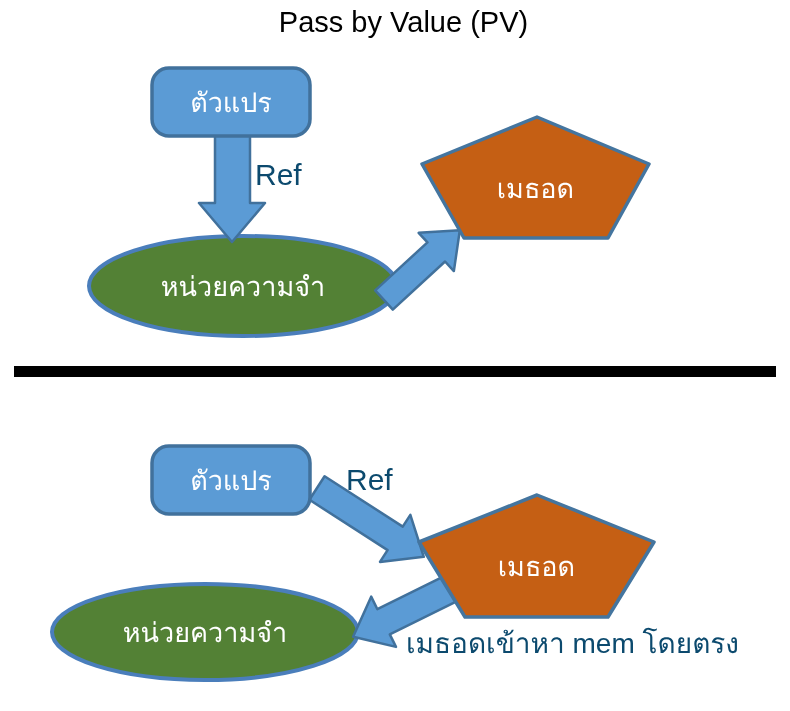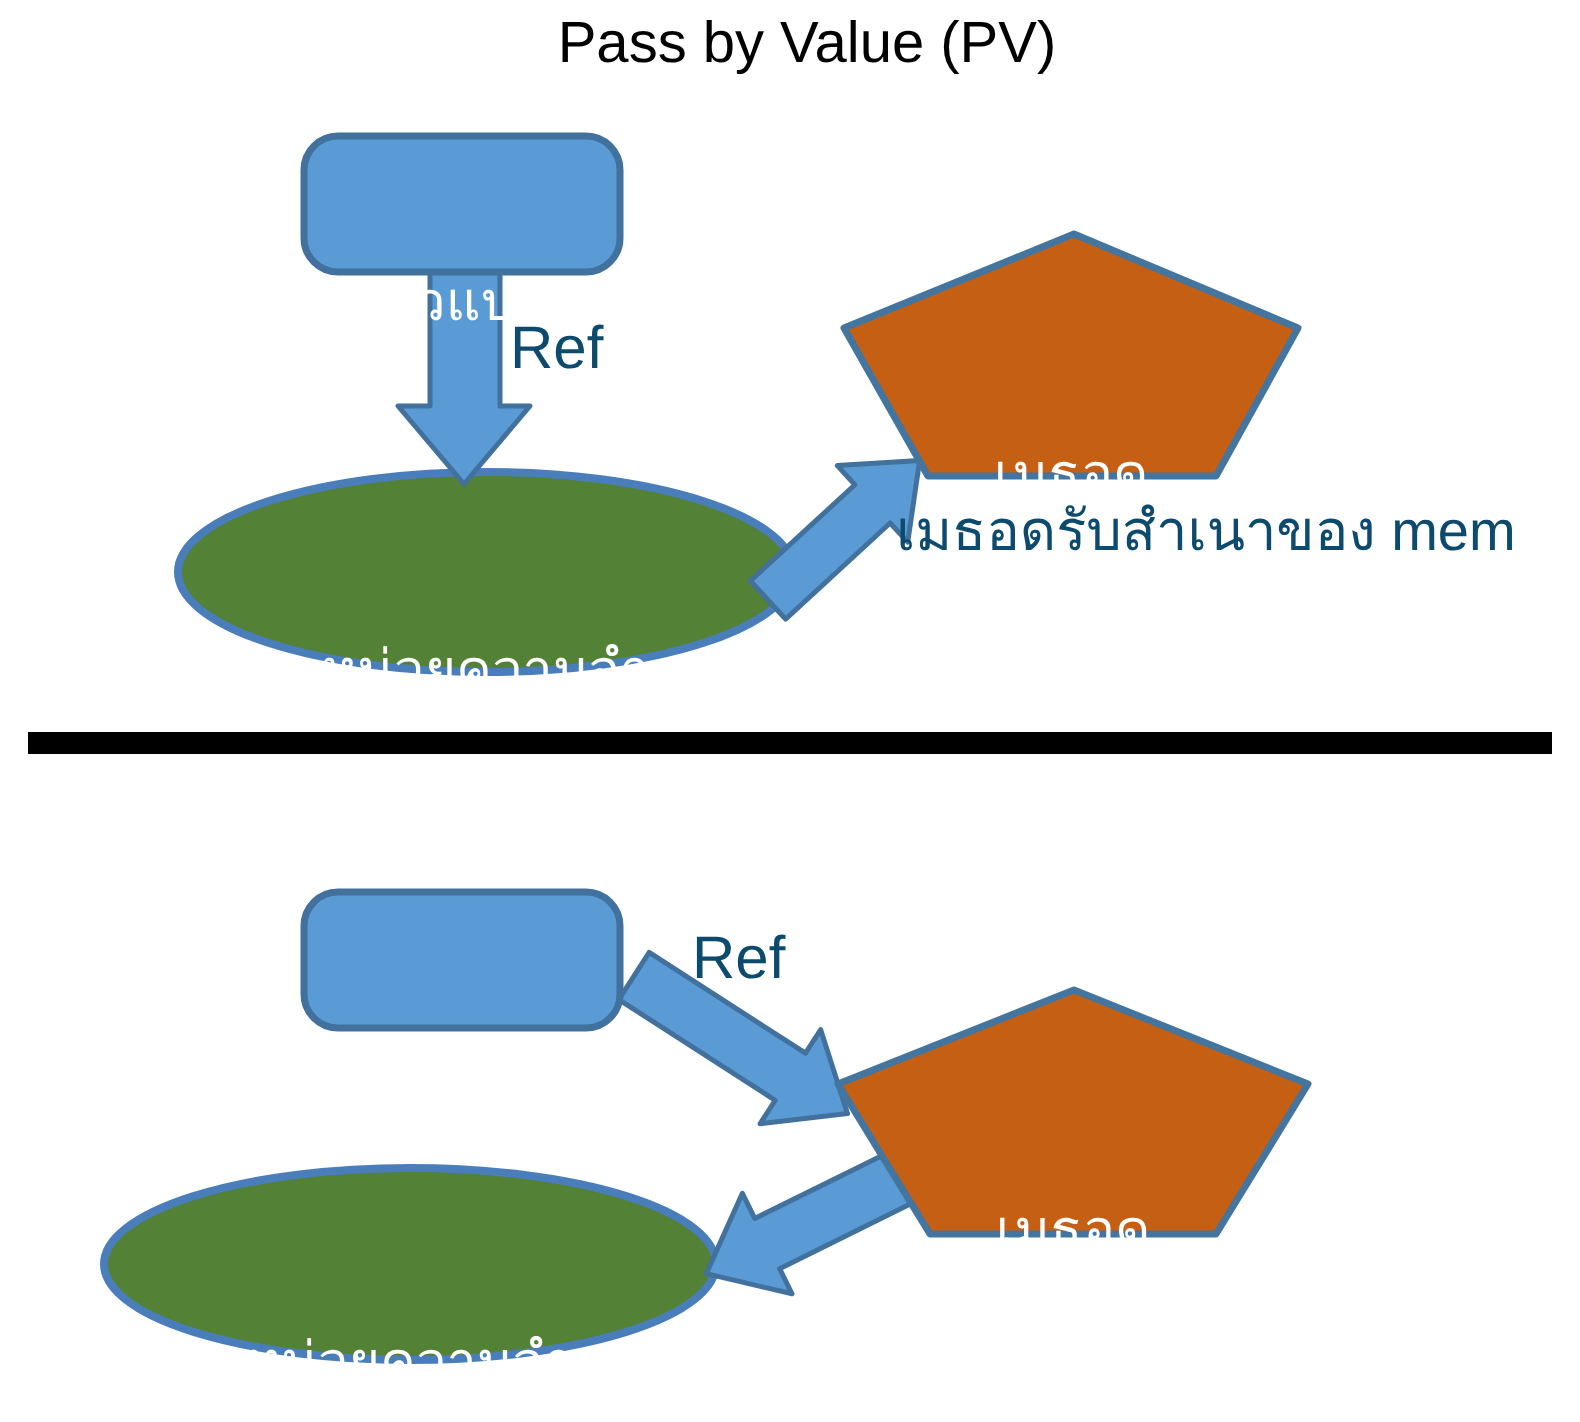--- a/index.html
+++ b/index.html
@@ -27,21 +27,20 @@
     color: #000000;
   }
   .shape-text {
     position: absolute;
     display: flex;
     align-items: center;
     justify-content: center;
     color: #ffffff;
     font-size: 27px;
     text-align: center;
-    margin-top: 48px;
   }
   .ref { font-size: 30px; }
   .caption { font-size: 28px; }
   .mem-note {
     font-size: 31px;
     text-decoration: underline wavy #3b3be0;
     text-decoration-thickness: 1.5px;
     text-underline-offset: 5px;
   }
   .divider {
@@ -91,27 +90,27 @@
 
   <div class="shape-text" style="left:152px; top:68px; width:158px; height:68px;">ตัวแปร</div>
 
   <div class="label ref" style="left:255px; top:158px;">Ref</div>
 
   <div class="shape-text" style="left:89px; top:237px; width:308px; height:98px;">หน่วยความจำ</div>
 
 
   <div class="shape-text" style="left:422px; top:117px; width:227px; height:121px; padding-top:22px; box-sizing:border-box;">เมธอด</div>
 
-  <div class="label caption" style="left:448px; top:243px;">เมธอดรับสำเนาของ mem</div>
 
   <div class="divider"></div>
 
 
   <div class="shape-text" style="left:152px; top:446px; width:158px; height:68px;">ตัวแปร</div>
 
   <div class="label ref" style="left:346px; top:463px;">Ref</div>
 
   <div class="shape-text" style="left:419px; top:495px; width:235px; height:122px; padding-top:20px; box-sizing:border-box;">เมธอด</div>
 
   <div class="shape-text" style="left:51px; top:584px; width:308px; height:96px;">หน่วยความจำ</div>
 
+  <div class="label caption" style="left:406px; top:621px;">เมธอดเข้าหา mem โดยตรง</div>
 
 </div>
 
 </body></html>

